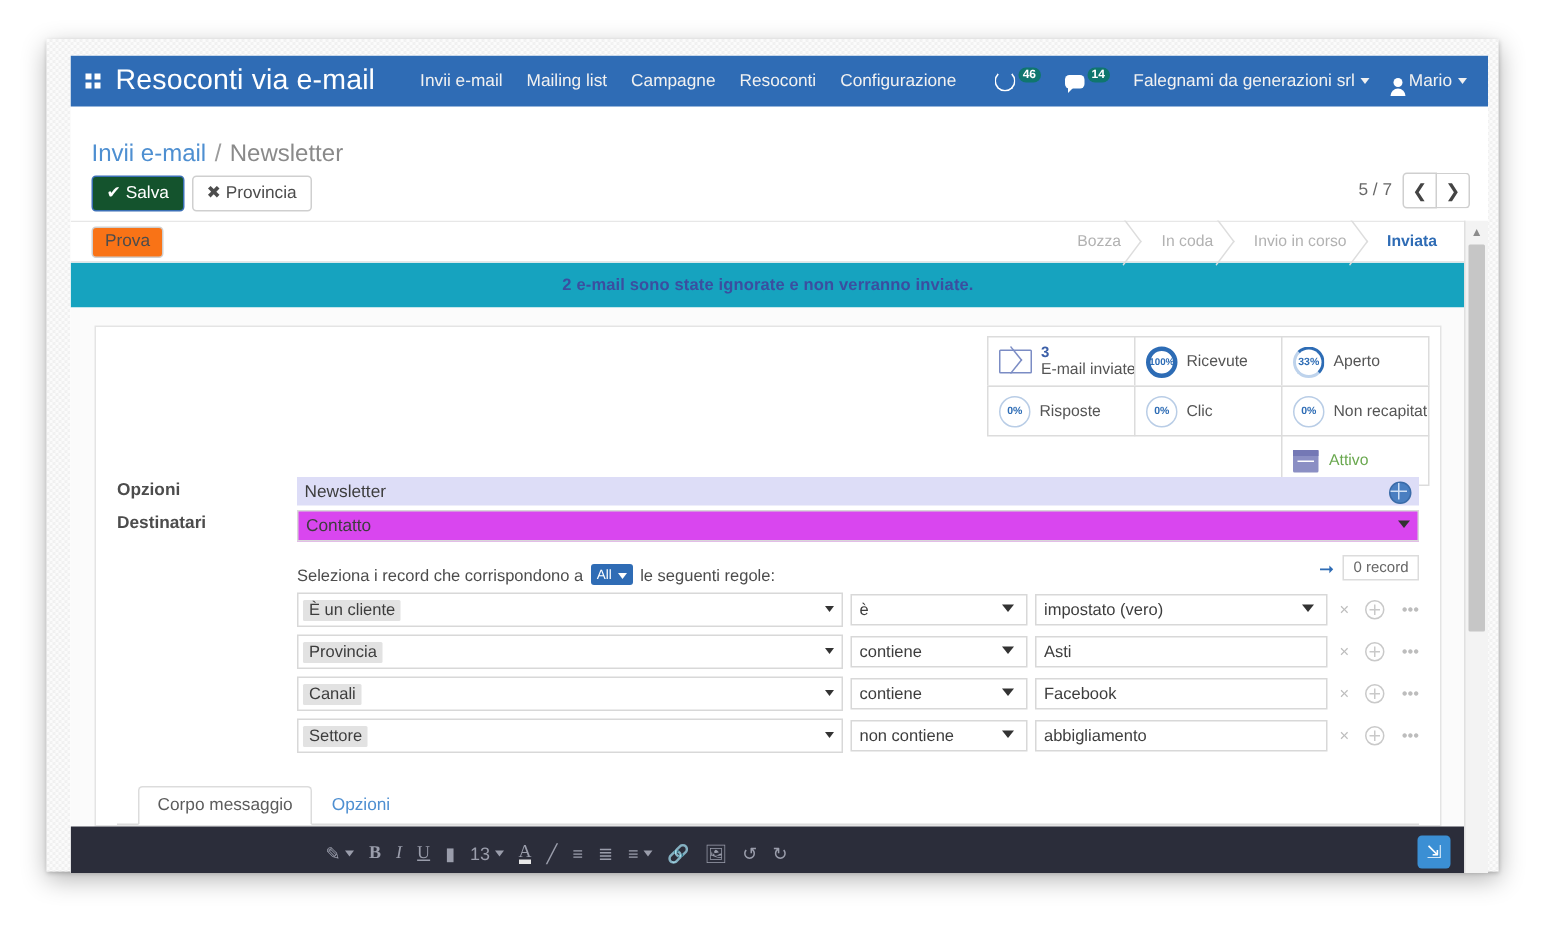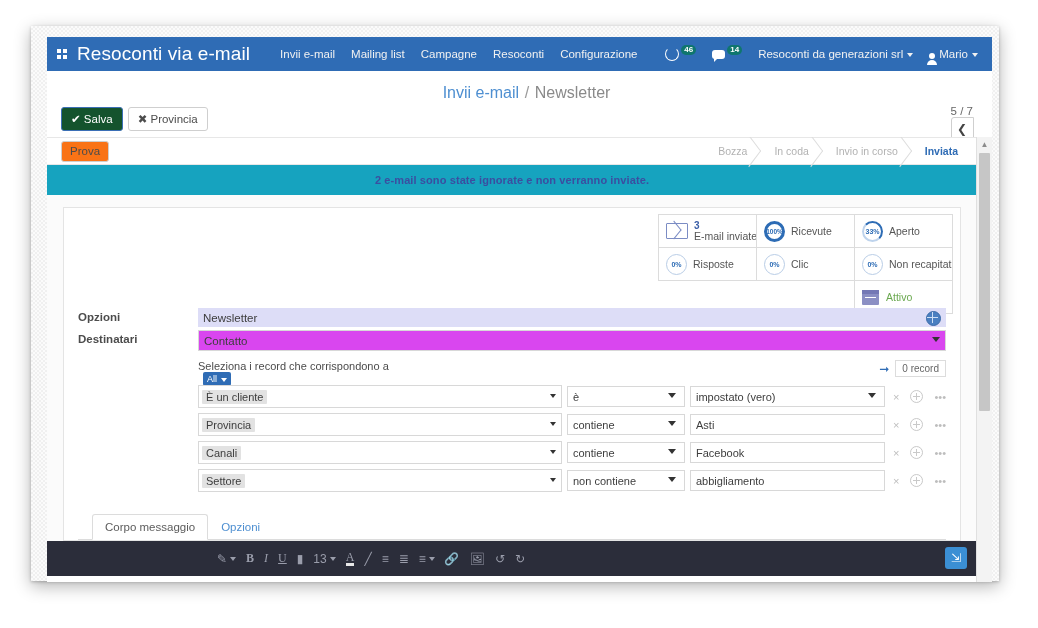--- a/index.html
+++ b/index.html
@@ -69,33 +69,33 @@
     display:inline-block;width:6px;height:6px;border-radius:50%;background:#fff;
     position:relative;margin-right:4px;top:1px;
   }
   .ico-person:after{
     content:"";position:absolute;left:-2px;top:7px;width:10px;height:5px;
     border-radius:5px 5px 0 0;background:#fff;
   }
   .caret{display:inline-block;margin-left:4px;border-left:3.5px solid transparent;
     border-right:3.5px solid transparent;border-top:4px solid currentColor;vertical-align:middle;}
   
-  .crumbbar{padding:13px 0 3px 14px;text-align:center;}
+  .crumbbar{padding:23px 0 3px 14px;}
   .crumb-link{color:#4e8fd1;font-size:16px;cursor:pointer;}
   .crumb-sep{color:#9b9b9b;font-size:16px;padding:0 2px;}
   .crumb-cur{color:#8a8a8a;font-size:16px;}
   
   .btnbar{display:flex;align-items:center;padding:2px 0 6px 14px;position:relative;}
   .btn{
     font-size:11.5px;border-radius:3px;padding:4px 9px;cursor:pointer;
     border:1px solid #cfcfcf;background:#ffffff;color:#4c4c4c;margin-right:5px;
     white-space:nowrap;line-height:14px;
   }
   .btn.primary{background:#14532d;border-color:#3b6fb6;color:#ffffff;}
-  .pager{position:absolute;right:12px;top:0;display:flex;font-size:11.5px;color:#666;flex-direction:column;}
+  .pager{position:absolute;right:12px;top:0;display:flex;align-items:center;font-size:11.5px;color:#666;}
   .pager-count{margin-right:7px;}
   .pgbtn{
     border:1px solid #cfcfcf;background:#fff;width:21px;height:22px;display:flex;
     align-items:center;justify-content:center;cursor:pointer;color:#444;font-size:12px;
   }
   .pgbtn:first-of-type{border-radius:3px 0 0 3px;}
   .pgbtn:last-of-type{border-radius:0 3px 3px 0;border-left:none;}
   
   .scrollwrap{position:relative;height:456px;overflow:hidden;background:#fff;}
   .scrollbar{
@@ -185,21 +185,21 @@
     width:100%;height:21px;border:1px solid #d8d8d8;background:#d946ef;font-size:11.5px;
     color:#3d3d3d;padding:0 18px 0 5px;box-sizing:border-box;font-family:inherit;
     -webkit-appearance:none;appearance:none;border-radius:0;
   }
   .selcaret{
     position:absolute;right:6px;top:7px;border-left:4px solid transparent;
     border-right:4px solid transparent;border-top:5px solid #333;pointer-events:none;
   }
   
   .domain{margin-top:6px;}
-  .dom-head{display:flex;align-items:flex-start;font-size:11px;color:#4c4c4c;position:relative;height:20px;flex-direction:column;}
+  .dom-head{display:flex;align-items:flex-end;font-size:11px;color:#4c4c4c;position:relative;height:20px;}
   .all-pill{
     background:#2f6cb5;color:#fff;font-size:9px;border-radius:2px;padding:2px 4px;margin:0 5px;
     cursor:pointer;line-height:10px;
   }
   .rec-right{position:absolute;right:0;top:0;display:flex;align-items:center;}
   .arrow-ico{color:#2f6cb5;font-size:12px;margin-right:6px;cursor:pointer;}
   .rec-box{border:1px solid #dcdcdc;background:#fff;font-size:10px;color:#666;padding:2px 6px;cursor:pointer;}
   .ruleline{display:flex;align-items:center;margin-top:5px;}
   .f-field{
     flex:1;height:21px;border:1px solid #d8d8d8;background:#fff;display:flex;align-items:center;
@@ -283,21 +283,21 @@
       <div class="nav-right">
         <div class="sysbtn">
           <span class="ico-sync"></span>
           <span class="badge">46</span>
         </div>
         <div class="sysbtn">
           <span class="ico-chat"></span>
           <span class="badge">14</span>
         </div>
         <div class="nav-user">
-          <span>Resoconti da generazioni srl</span><span class="caret"></span>
+          <span>Falegnami da generazioni srl</span><span class="caret"></span>
         </div>
         <div class="nav-user">
           <span class="ico-person"></span><span>Mario</span><span class="caret"></span>
         </div>
       </div>
     </div>
 
     <div class="crumbbar">
       <span class="crumb-link">Invii e-mail</span>
       <span class="crumb-sep">/</span>

